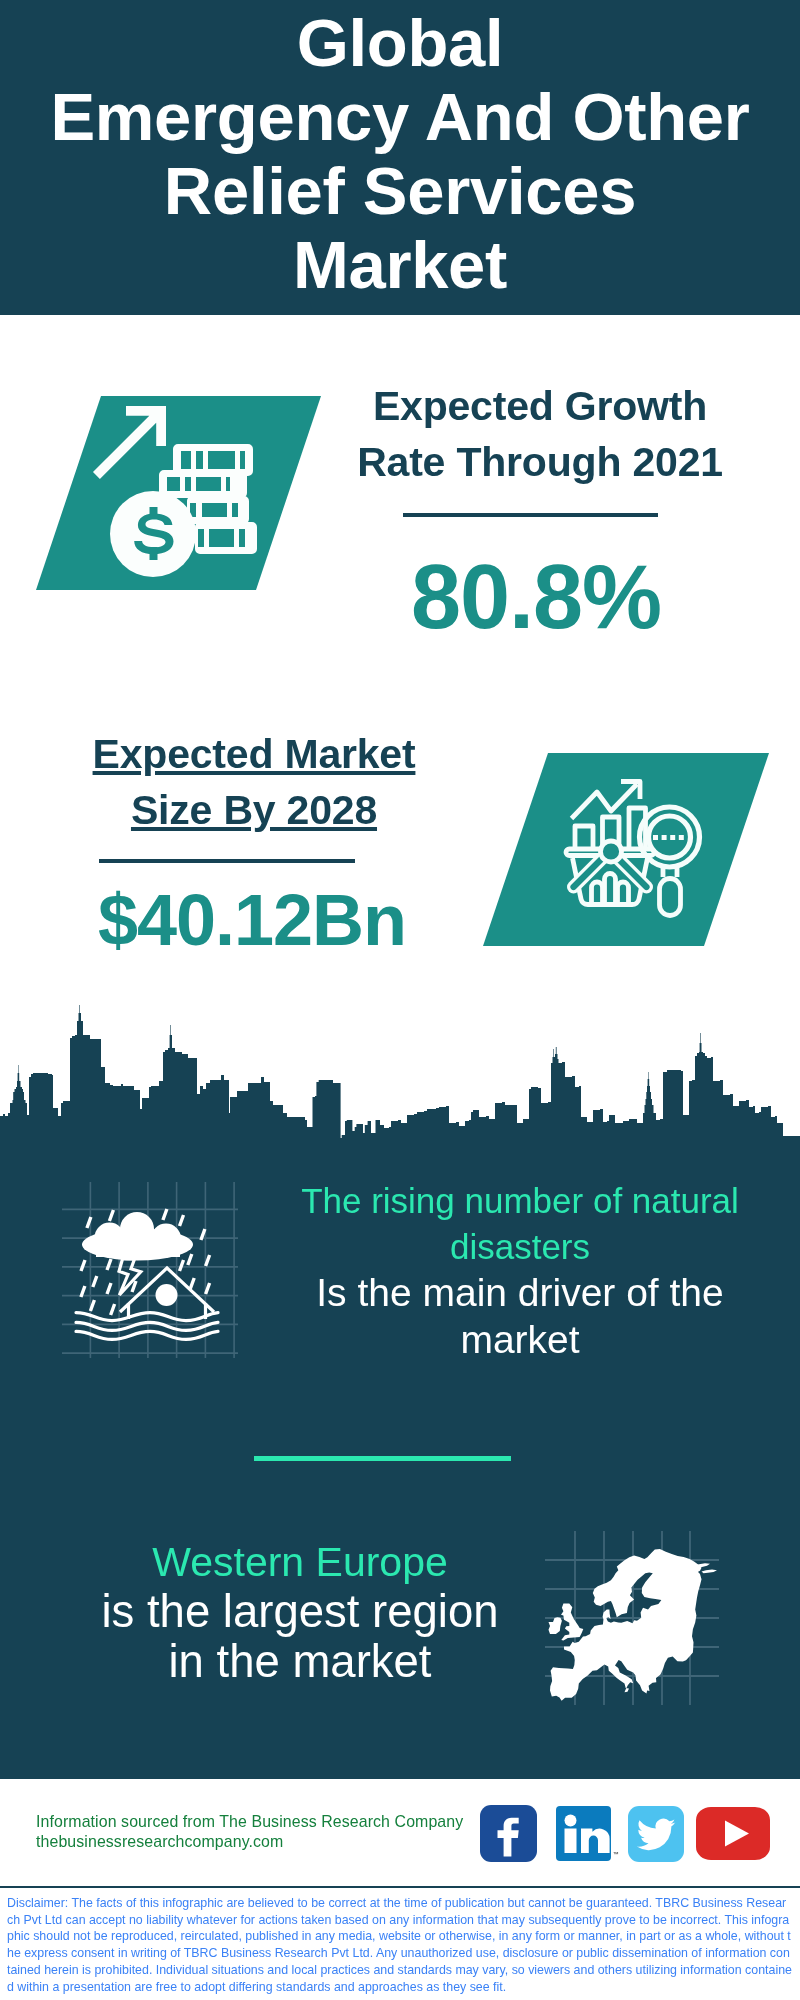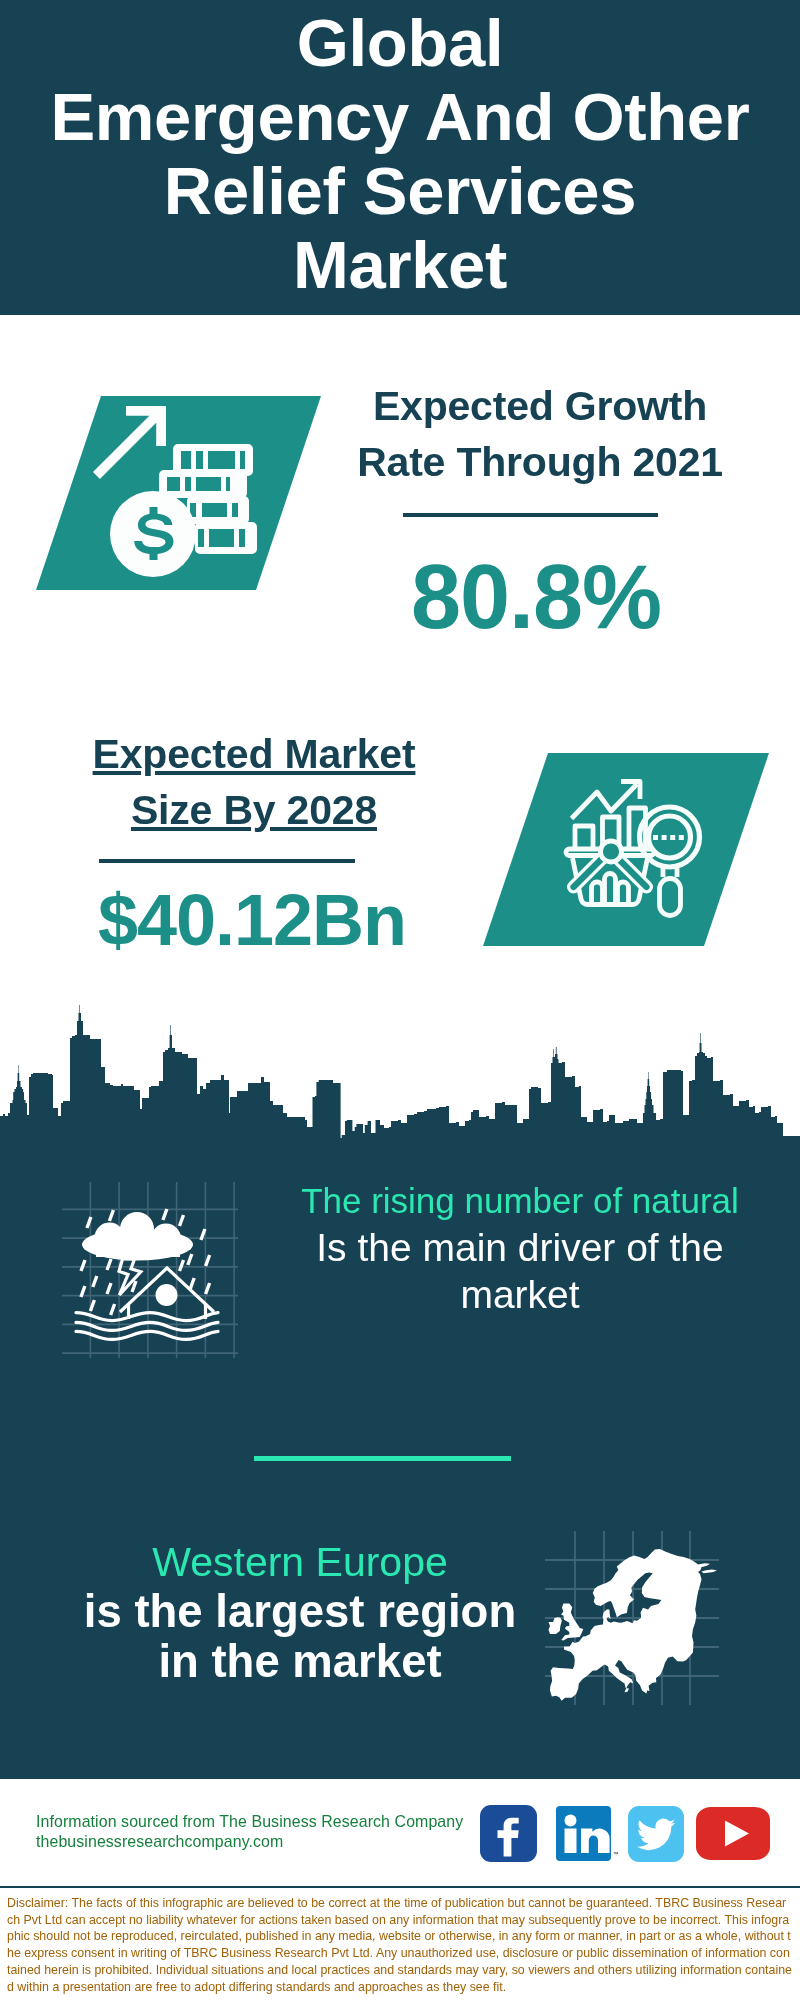--- a/index.html
+++ b/index.html
@@ -21,26 +21,26 @@
   
   .para{position:absolute;}
 
   
   .dark{position:absolute;left:0;width:800px;background:#164254;}
   .skyline{position:absolute;left:0;width:800px;}
   .fact{position:absolute;text-align:center;color:#FFFFFF;}
   .fact .hi{color:#2BE8B0;font-weight:normal;font-size:35px;line-height:45.5px;}
   .fact .reg{font-size:39px;line-height:47px;}
   .fact .hi2{color:#2BE8B0;font-weight:normal;font-size:41px;line-height:50px;}
-  .fact .reg2{font-size:45.5px;line-height:50px;font-weight:bold;}
+  .fact .reg2{font-size:45.5px;line-height:50px;}
   .fact .ln{display:block;white-space:nowrap;}
   .fact-divider{position:absolute;background:#2BE8B0;height:5px;}
   .src{position:absolute;color:#15803d;font-size:15.9px;line-height:15px;white-space:nowrap;letter-spacing:0.1px;}
   .footer-rule{position:absolute;left:0;top:1886px;width:800px;height:2px;background:#164254;}
-  .disclaimer{position:absolute;left:7px;top:1895px;width:785px;color:#a16207;font-size:12.4px;line-height:16.7px;text-align:left;word-break:break-all;}
+  .disclaimer{position:absolute;left:7px;top:1895px;width:785px;color:#3b82f6;font-size:12.4px;line-height:16.7px;text-align:left;word-break:break-all;}
 
 </style>
 </head>
 <body>
 
 <div class="page">
 
   <div class="header">
     <div class="title">
       <span class="ln">Global</span>
@@ -152,20 +152,21 @@
       <g fill="none" stroke="#FFFFFF" stroke-width="3.2" stroke-linecap="round">
         <path d="M76,1312.6 C92,1312.6 96,1320.6 112,1320.6 C128,1320.6 134,1312.6 150,1312.6 C166,1312.6 170,1320.6 186,1320.6 C202,1320.6 206,1313.6 218,1312.6"></path>
         <path d="M76,1322.4 C92,1322.4 96,1330.4 112,1330.4 C128,1330.4 134,1322.4 150,1322.4 C166,1322.4 170,1330.4 186,1330.4 C202,1330.4 206,1323.4 218,1322.4"></path>
         <path d="M76,1331.4 C92,1331.4 96,1339.4 112,1339.4 C128,1339.4 134,1331.4 150,1331.4 C166,1331.4 170,1339.4 186,1339.4 C202,1339.4 206,1332.4 218,1331.4"></path>
       </g>
     </g>
   </svg>
 
   <div class="fact" style="left:270px;top:1178px;width:500px;">
     <span class="ln hi">The rising number of natural</span>
+    <span class="ln hi">disasters</span>
     <span class="ln reg">Is the main driver of the</span>
     <span class="ln reg">market</span>
   </div>
 
   <div class="fact-divider" style="left:254px;top:1456px;width:257px;"></div>
 
   <div class="fact" style="left:50px;top:1537px;width:500px;">
     <span class="ln hi2">Western Europe</span>
     <span class="ln reg2">is the largest region</span>
     <span class="ln reg2">in the market</span>

